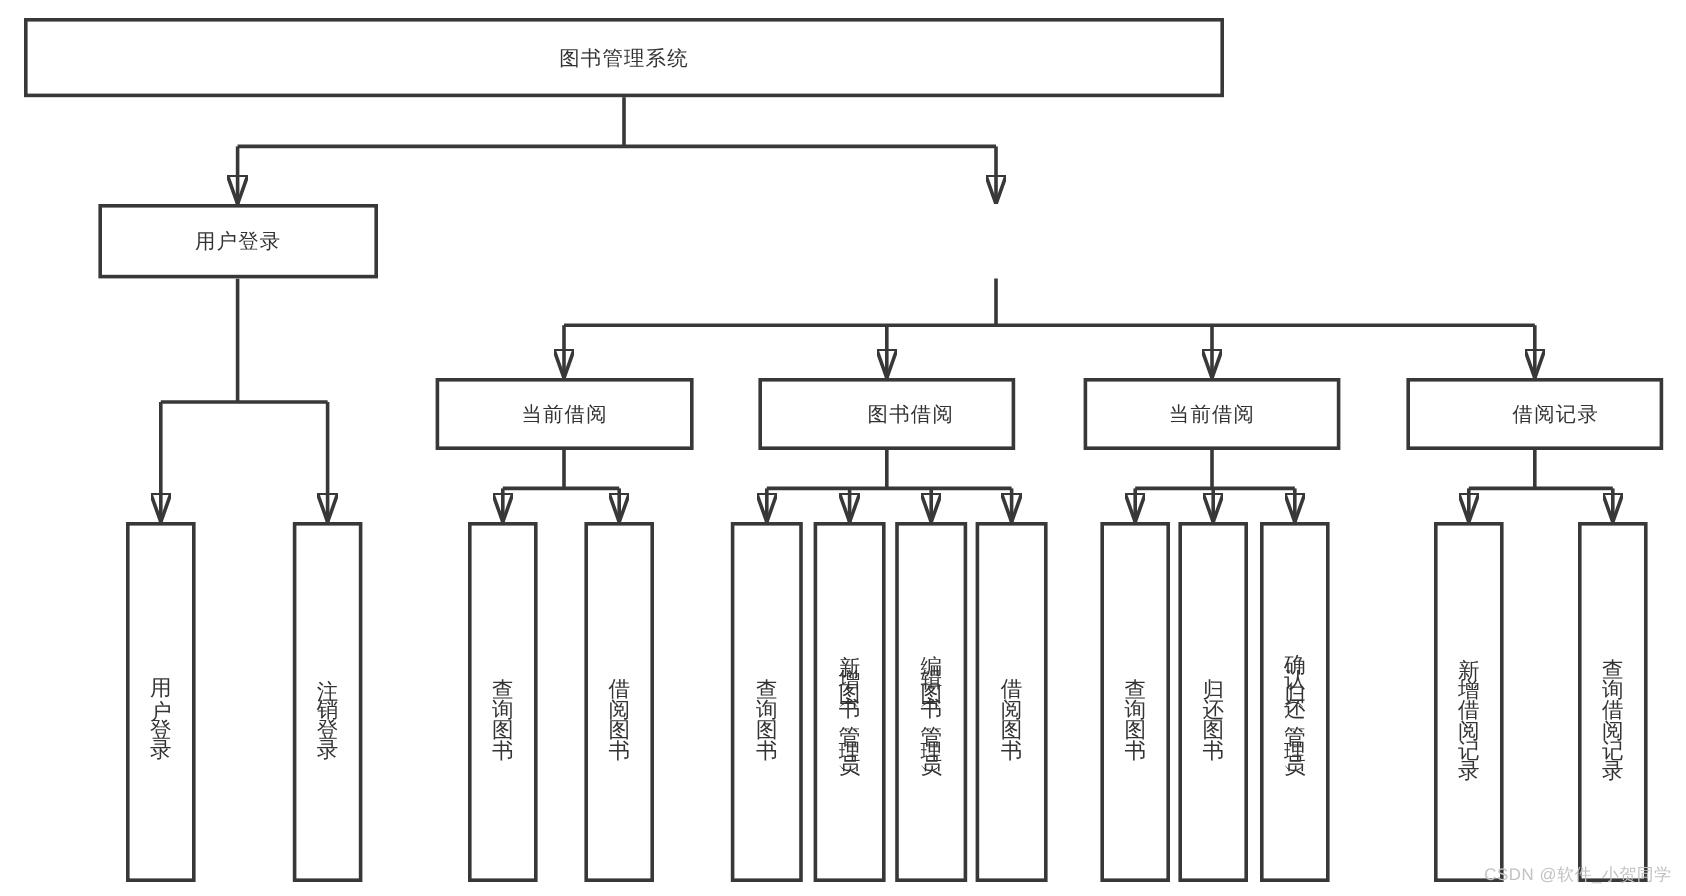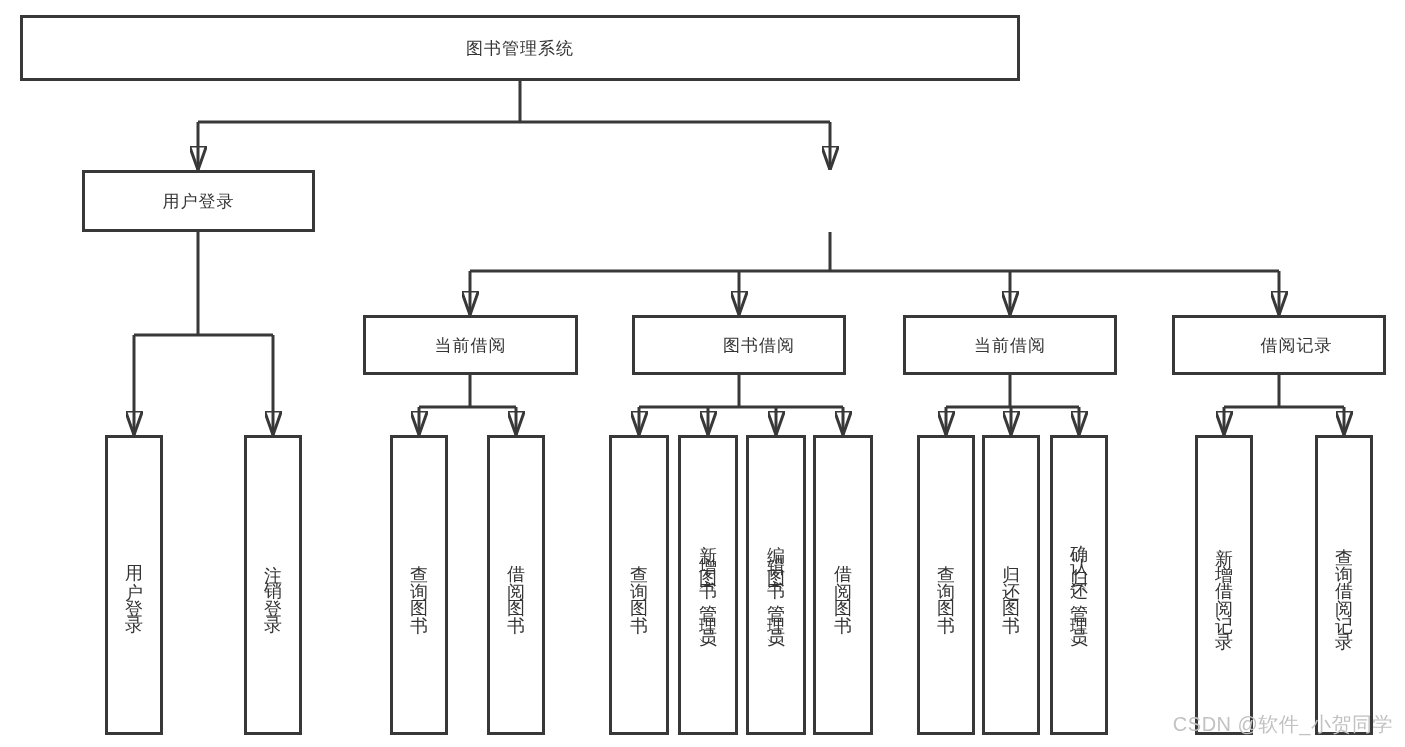--- a/index.html
+++ b/index.html
@@ -54,21 +54,21 @@
     line-height: 1;
   }
   .leaf.tight span {
     letter-spacing: 12px;
   }
 
   .watermark {
     position: absolute;
     right: 12px;
     bottom: 9px;
-    font-size: 20px;
+    font-size: 14px;
     color: var(--watermark);
     z-index: 9;
     letter-spacing: 0.5px;
     white-space: nowrap;
     margin-top: 28px;
   }
 </style>
 </head>
 <body>
 

